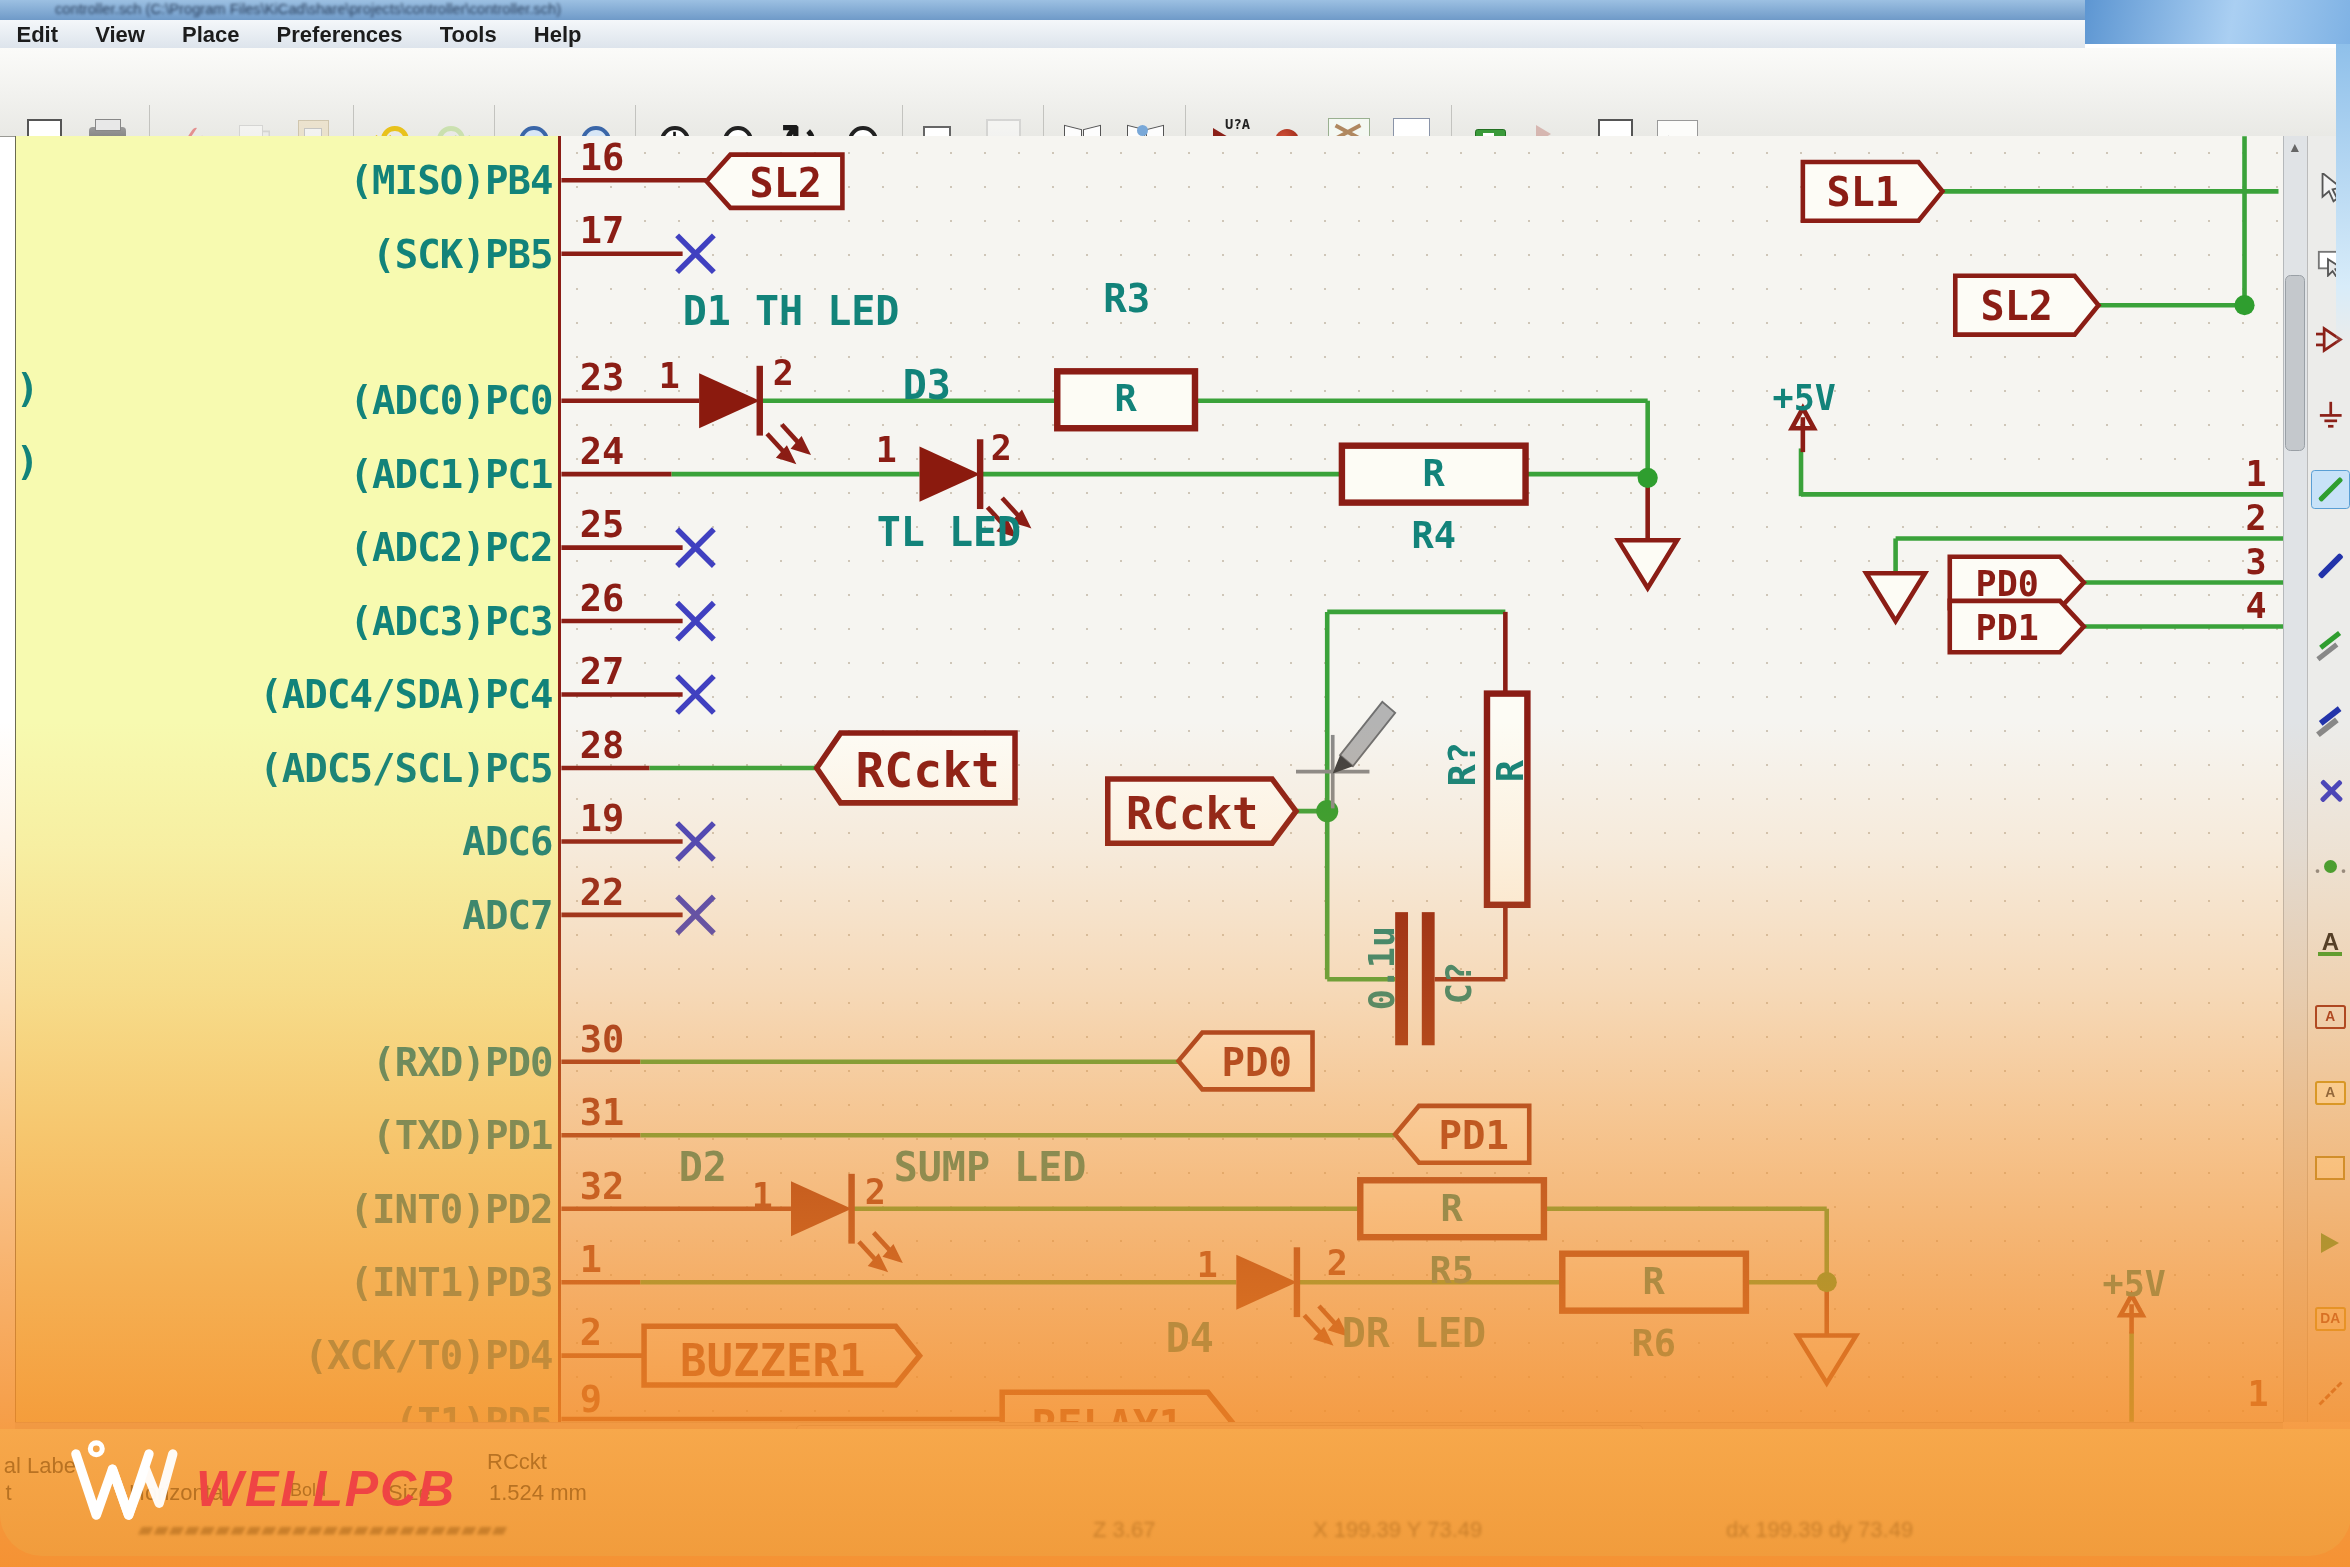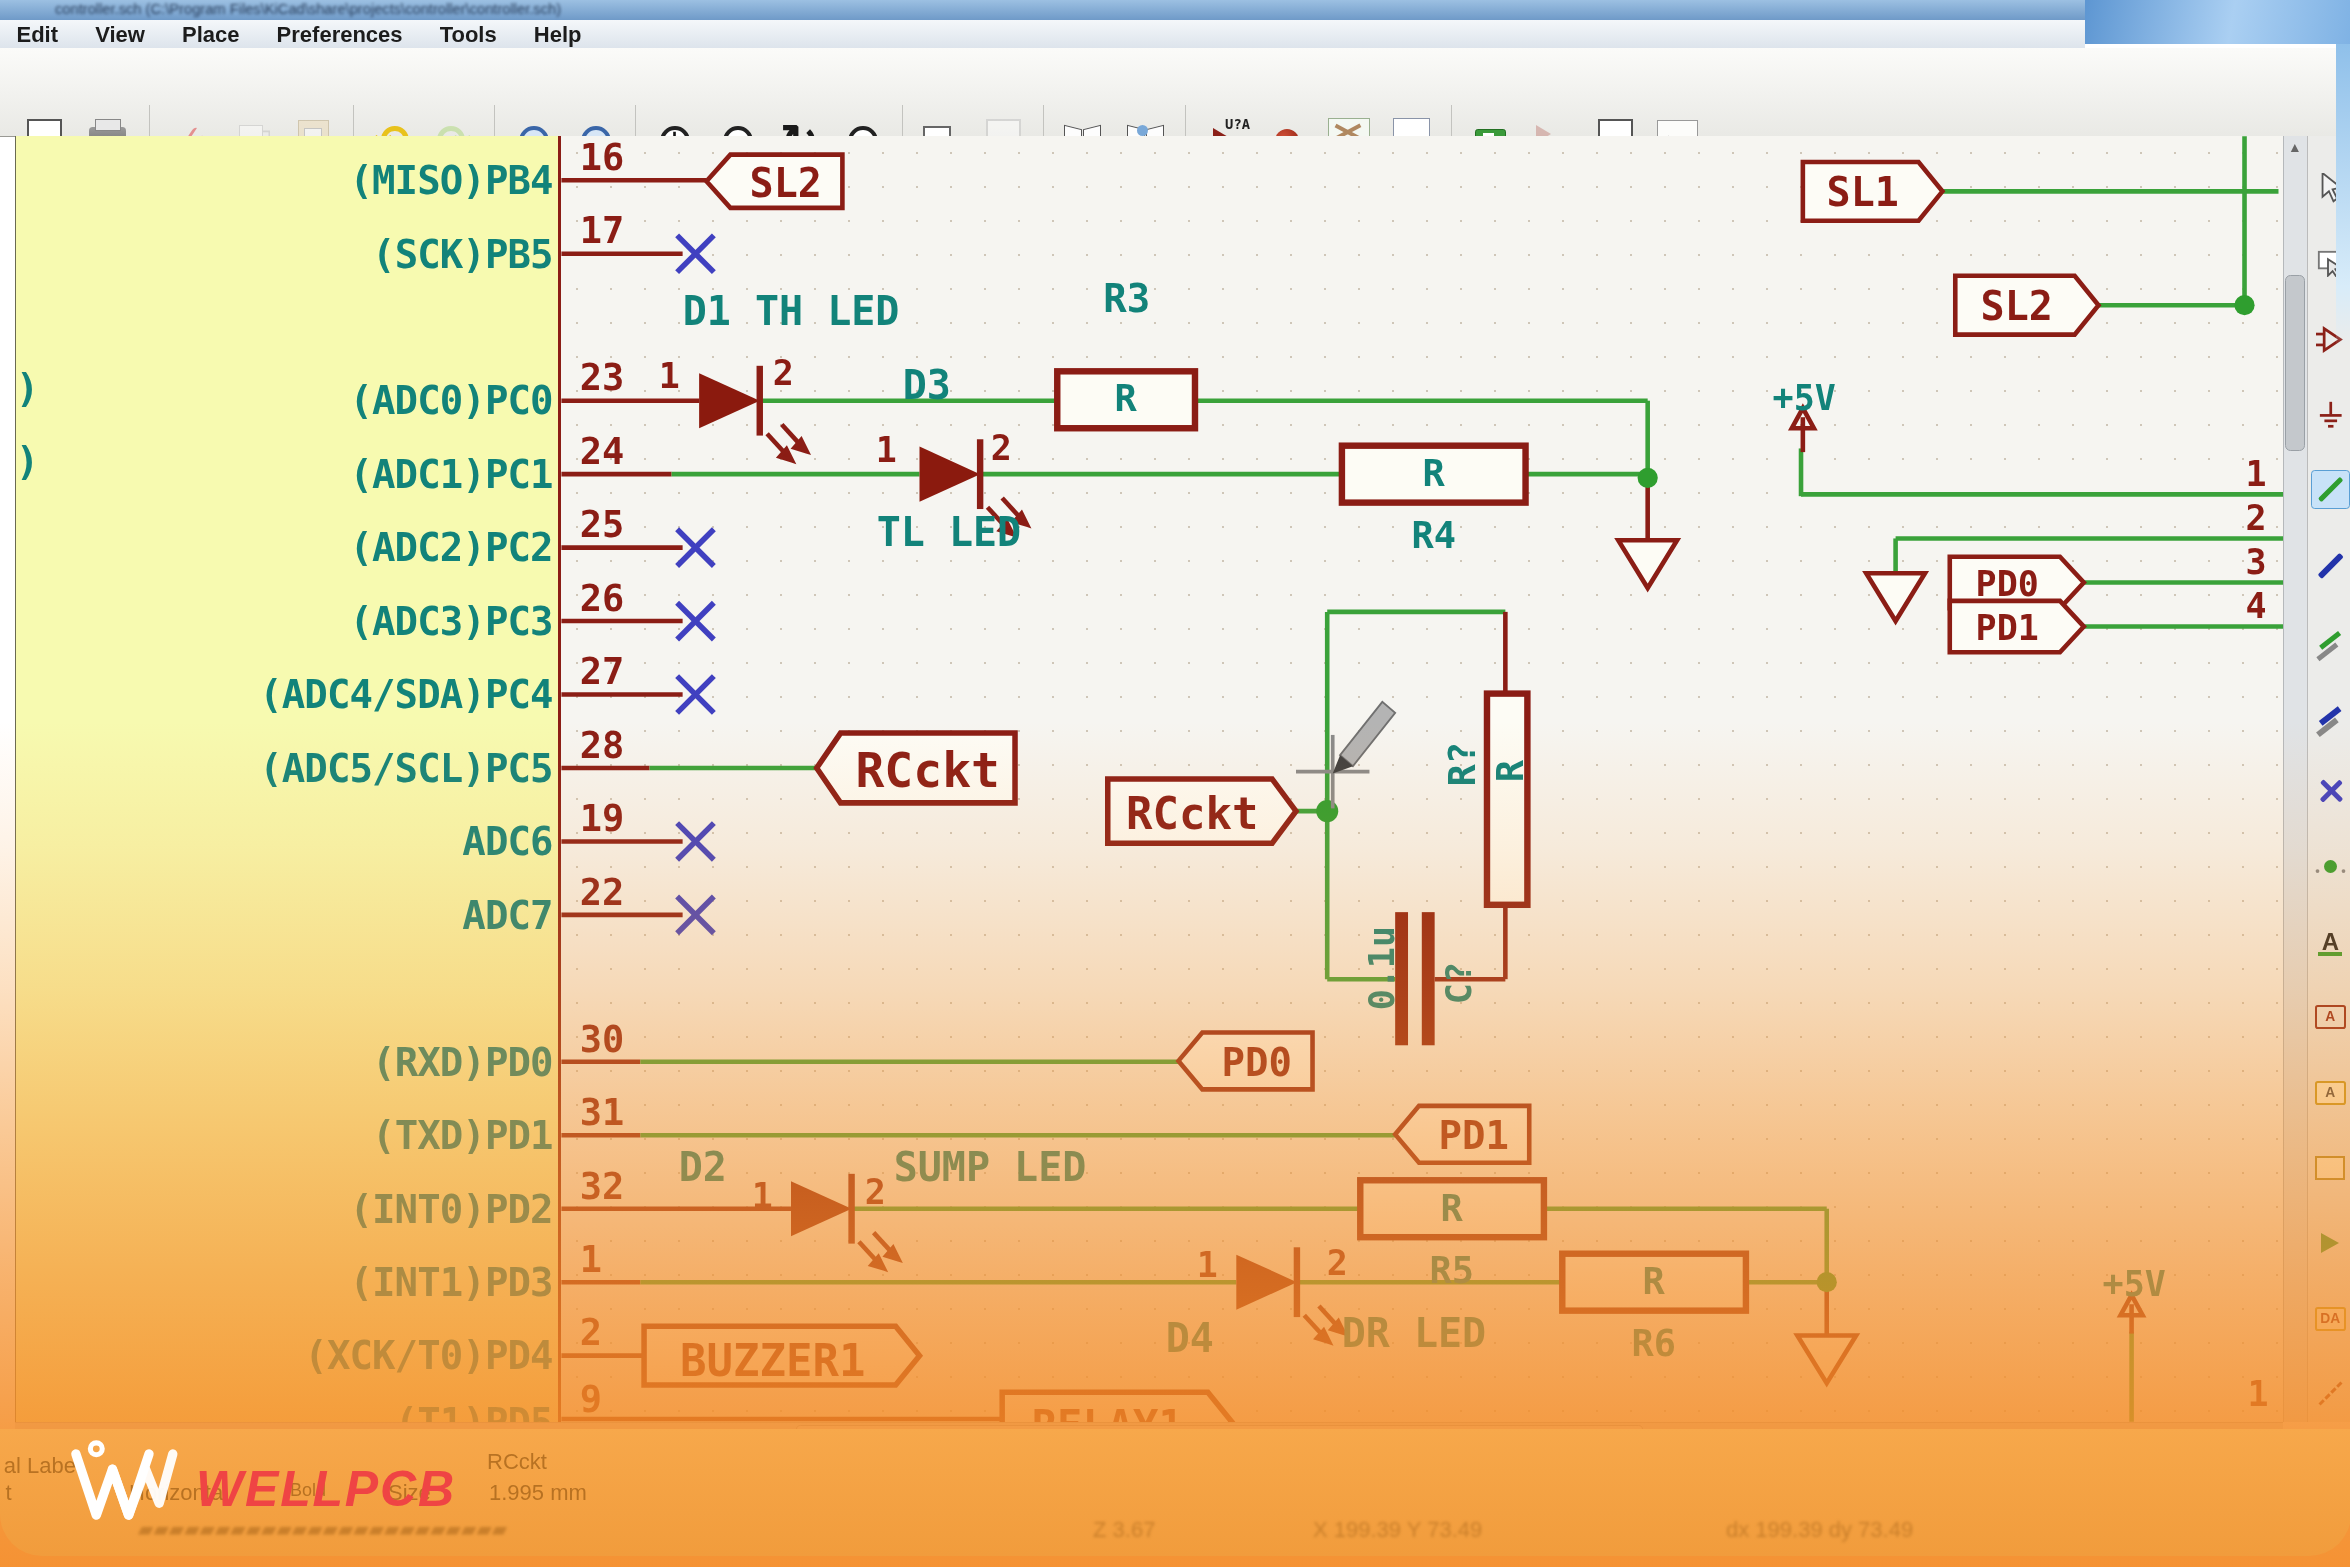--- a/index.html
+++ b/index.html
@@ -582,21 +582,21 @@
 
   <div class="veil"></div>
 
   <div class="band">
     <div class="bandtxt" style="left:3.7px;top:24px;font-size:22px">al Label</div>
     <div class="bandtxt" style="left:487px;top:20px;font-size:22px">RCckt</div>
     <div class="bandtxt" style="left:5.5px;top:51px;font-size:22px">t</div>
     <div class="bandtxt" style="left:129px;top:51px;font-size:22px">Horizontal</div>
     <div class="bandtxt" style="left:290px;top:51px;font-size:18px">Bold</div>
     <div class="bandtxt" style="left:388px;top:51px;font-size:22px">Size</div>
-    <div class="bandtxt" style="left:489px;top:51px;font-size:22px">1.995 mm</div>
+    <div class="bandtxt" style="left:489px;top:51px;font-size:22px">1.524 mm</div>
     <div class="bandtxt readout" style="left:138px;top:88px;font-size:20px;width:826px;overflow:hidden;">▰▰▰▰▰▰▰▰▰▰▰▰▰▰▰▰▰▰▰▰▰▰▰▰</div>
     <div class="bandtxt readout" style="left:1093px;top:88px;font-size:22px">Z 3.67</div>
     <div class="bandtxt readout" style="left:1313px;top:88px;font-size:22px">X 199.39  Y 73.49</div>
     <div class="bandtxt readout" style="left:1726px;top:88px;font-size:22px">dx 199.39  dy 73.49</div>
   </div>
 
   <div class="logo">
     <svg width="119" height="96" viewBox="0 0 140 110">
       <path d="M14,22 L38,94 L57,40 L76,94 L100,22" fill="none" stroke="#ffffff" stroke-width="11" stroke-linecap="round" stroke-linejoin="round"></path>
       <path d="M57,40 L76,94 L96,40 L112,80 L128,22" fill="none" stroke="#ffffff" stroke-width="11" stroke-linecap="round" stroke-linejoin="round" opacity="0.95"></path>

